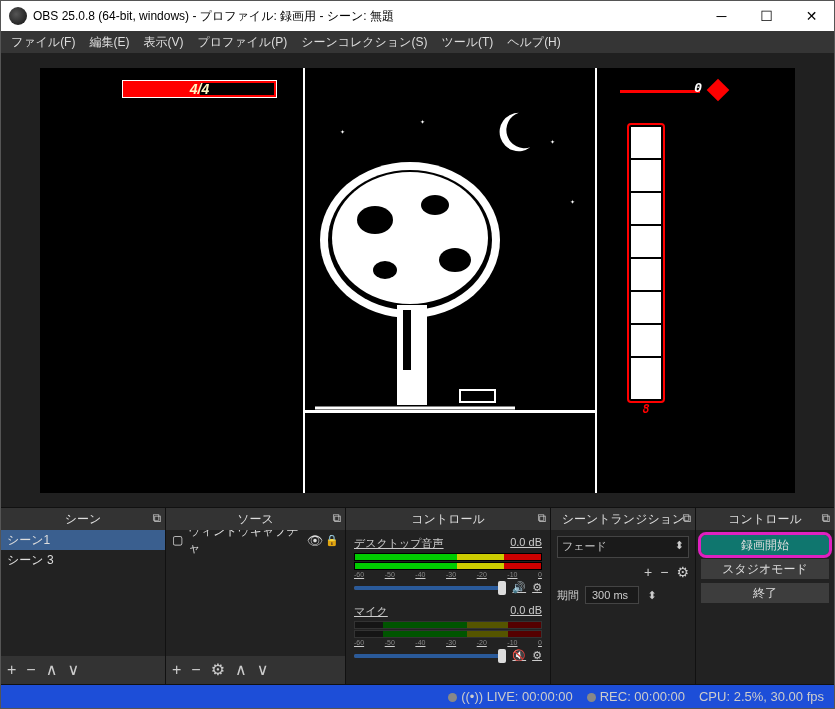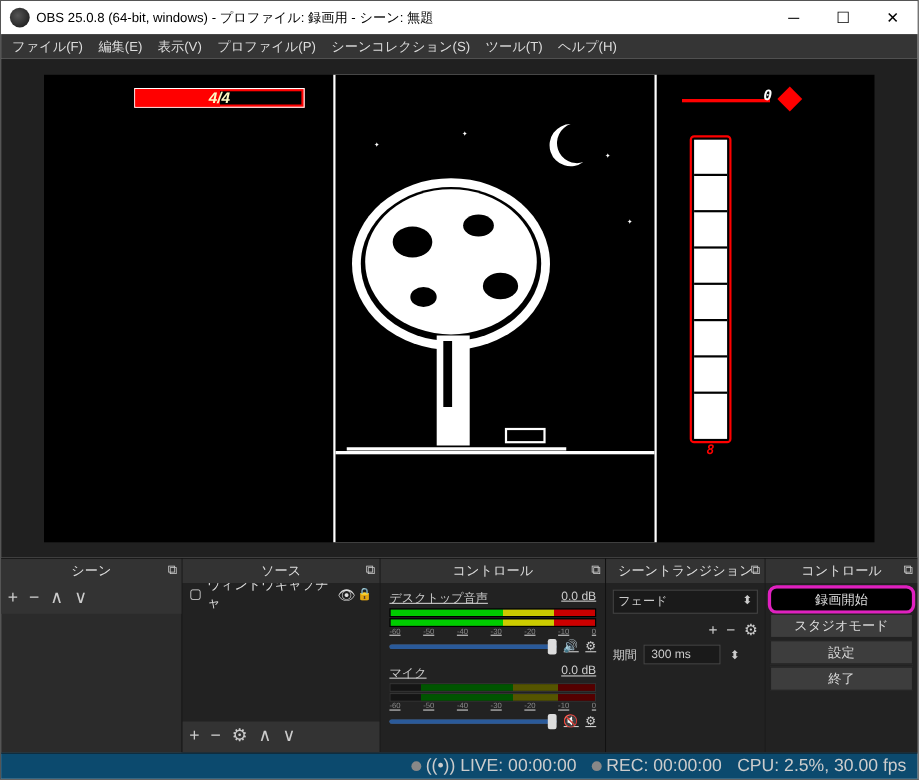--- a/index.html
+++ b/index.html
@@ -49,25 +49,25 @@
 .mix-meter.dead::after { content:""; position:absolute; inset:0; background: repeating-linear-gradient(to right, transparent 0, transparent 15%, #050 15%, #050 60%, #550 60%, #550 82%, #500 82%, #500 100%);}
 .mix-scale { font-size: 7px; color: #888; display: flex; justify-content: space-between; margin-bottom: 3px; }
 .mix-ctl { display: flex; align-items: center; gap: 6px; }
 .mix-slider { flex: 1; height: 4px; background: #555; position: relative; border-radius: 2px; }
 .mix-thumb { position: absolute; right: 0; top: -5px; width: 8px; height: 14px; background: #ddd; border-radius: 2px; }
 .mix-fill { position:absolute; left:0; top:0; height:100%; background:#2a5a9a; border-radius:2px; }
 .trans { padding: 6px; background:#222; font-size: 12px; color:#ccc; flex:1; }
 .trans-sel { width: 100%; height: 22px; background: #1a1a1a; border: 1px solid #444; color: #ccc; padding: 2px 4px; font-size: 11px; margin-bottom: 6px; }
 .trans-row { display: flex; align-items: center; justify-content: flex-end; gap: 8px; margin-bottom: 6px; font-size: 14px; }
 .trans-row2 { display:flex; align-items:center; gap:6px; font-size:11px; }
-.trans-num { background:#1a1a1a; border:1px solid #444; padding:2px 6px; width:70px; color:#ccc; font-size:11px; }
+.trans-num { background:#1a1a1a; border:1px solid #444; padding:2px 6px; width:54px; color:#ccc; font-size:11px; }
 .controls { padding: 4px; display: flex; flex-direction: column; gap: 2px; background:#222; flex:1; }
 .cbtn { height: 22px; background: #3d3d3d; display: flex; align-items: center; justify-content: center; font-size: 12px; color: #ddd; border: 1px solid #222; }
-.cbtn.hi { outline: 3px solid #e020c0; outline-offset: -1px; border-radius: 6px; background:#000000; }
-.status { height: 24px; background: #0c4a6e; display: flex; align-items: center; justify-content: flex-end; padding: 0 10px; gap: 14px; font-size: 16px; color: #ccc; border-top:1px solid #111; }
+.cbtn.hi { outline: 3px solid #e020c0; outline-offset: -1px; border-radius: 6px; background:#0f766e; }
+.status { height: 24px; background: #1d4ed8; display: flex; align-items: center; justify-content: flex-end; padding: 0 10px; gap: 14px; font-size: 13px; color: #ccc; border-top:1px solid #111; }
 .dot { width: 9px; height: 9px; border-radius: 50%; background: #888; display: inline-block; margin-right: 4px; vertical-align: middle; }
 .obs-logo { width:18px; height:18px; border-radius:50%; background: radial-gradient(circle at 40% 40%, #555, #111); margin-right:6px; position:relative; }
 .spinner { width:14px; text-align:center; }
 .tree { position:absolute; left:275px; bottom:83px; width:200px; height:260px; }
 </style>
 </head>
 <body>
 
 <div class="window">
   <div class="titlebar">
@@ -139,20 +139,24 @@
       <div class="ground"></div>
     </div>
   </div>
 
   <div class="panels">
     <div class="panel" style="width:165px">
       <div class="phead">
         <span>シーン</span>
         <span class="pop">⧉</span>
       </div>
+      <div class="plist">
+        <div class="pitem sel">シーン1</div>
+        <div class="pitem">シーン 3</div>
+      </div>
       <div class="pfoot">
         <span>+</span>
         <span>−</span>
         <span>∧</span>
         <span>∨</span>
       </div>
     </div>
 
     <div class="panel" style="width:180px">
       <div class="phead">
@@ -259,21 +263,20 @@
     </div>
 
     <div class="panel" style="flex:1">
       <div class="phead">
         <span>コントロール</span>
         <span class="pop">⧉</span>
       </div>
       <div class="controls">
         <div class="cbtn hi">録画開始</div>
         <div class="cbtn">スタジオモード</div>
-        <div class="cbtn">設定</div>
         <div class="cbtn">終了</div>
       </div>
     </div>
   </div>
 
   <div class="status">
     <span><span class="dot"></span>((•)) <span>LIVE: 00:00:00</span></span>
     <span><span class="dot"></span><span>REC: 00:00:00</span></span>
     <span>CPU: 2.5%, 30.00 fps</span>
   </div>

